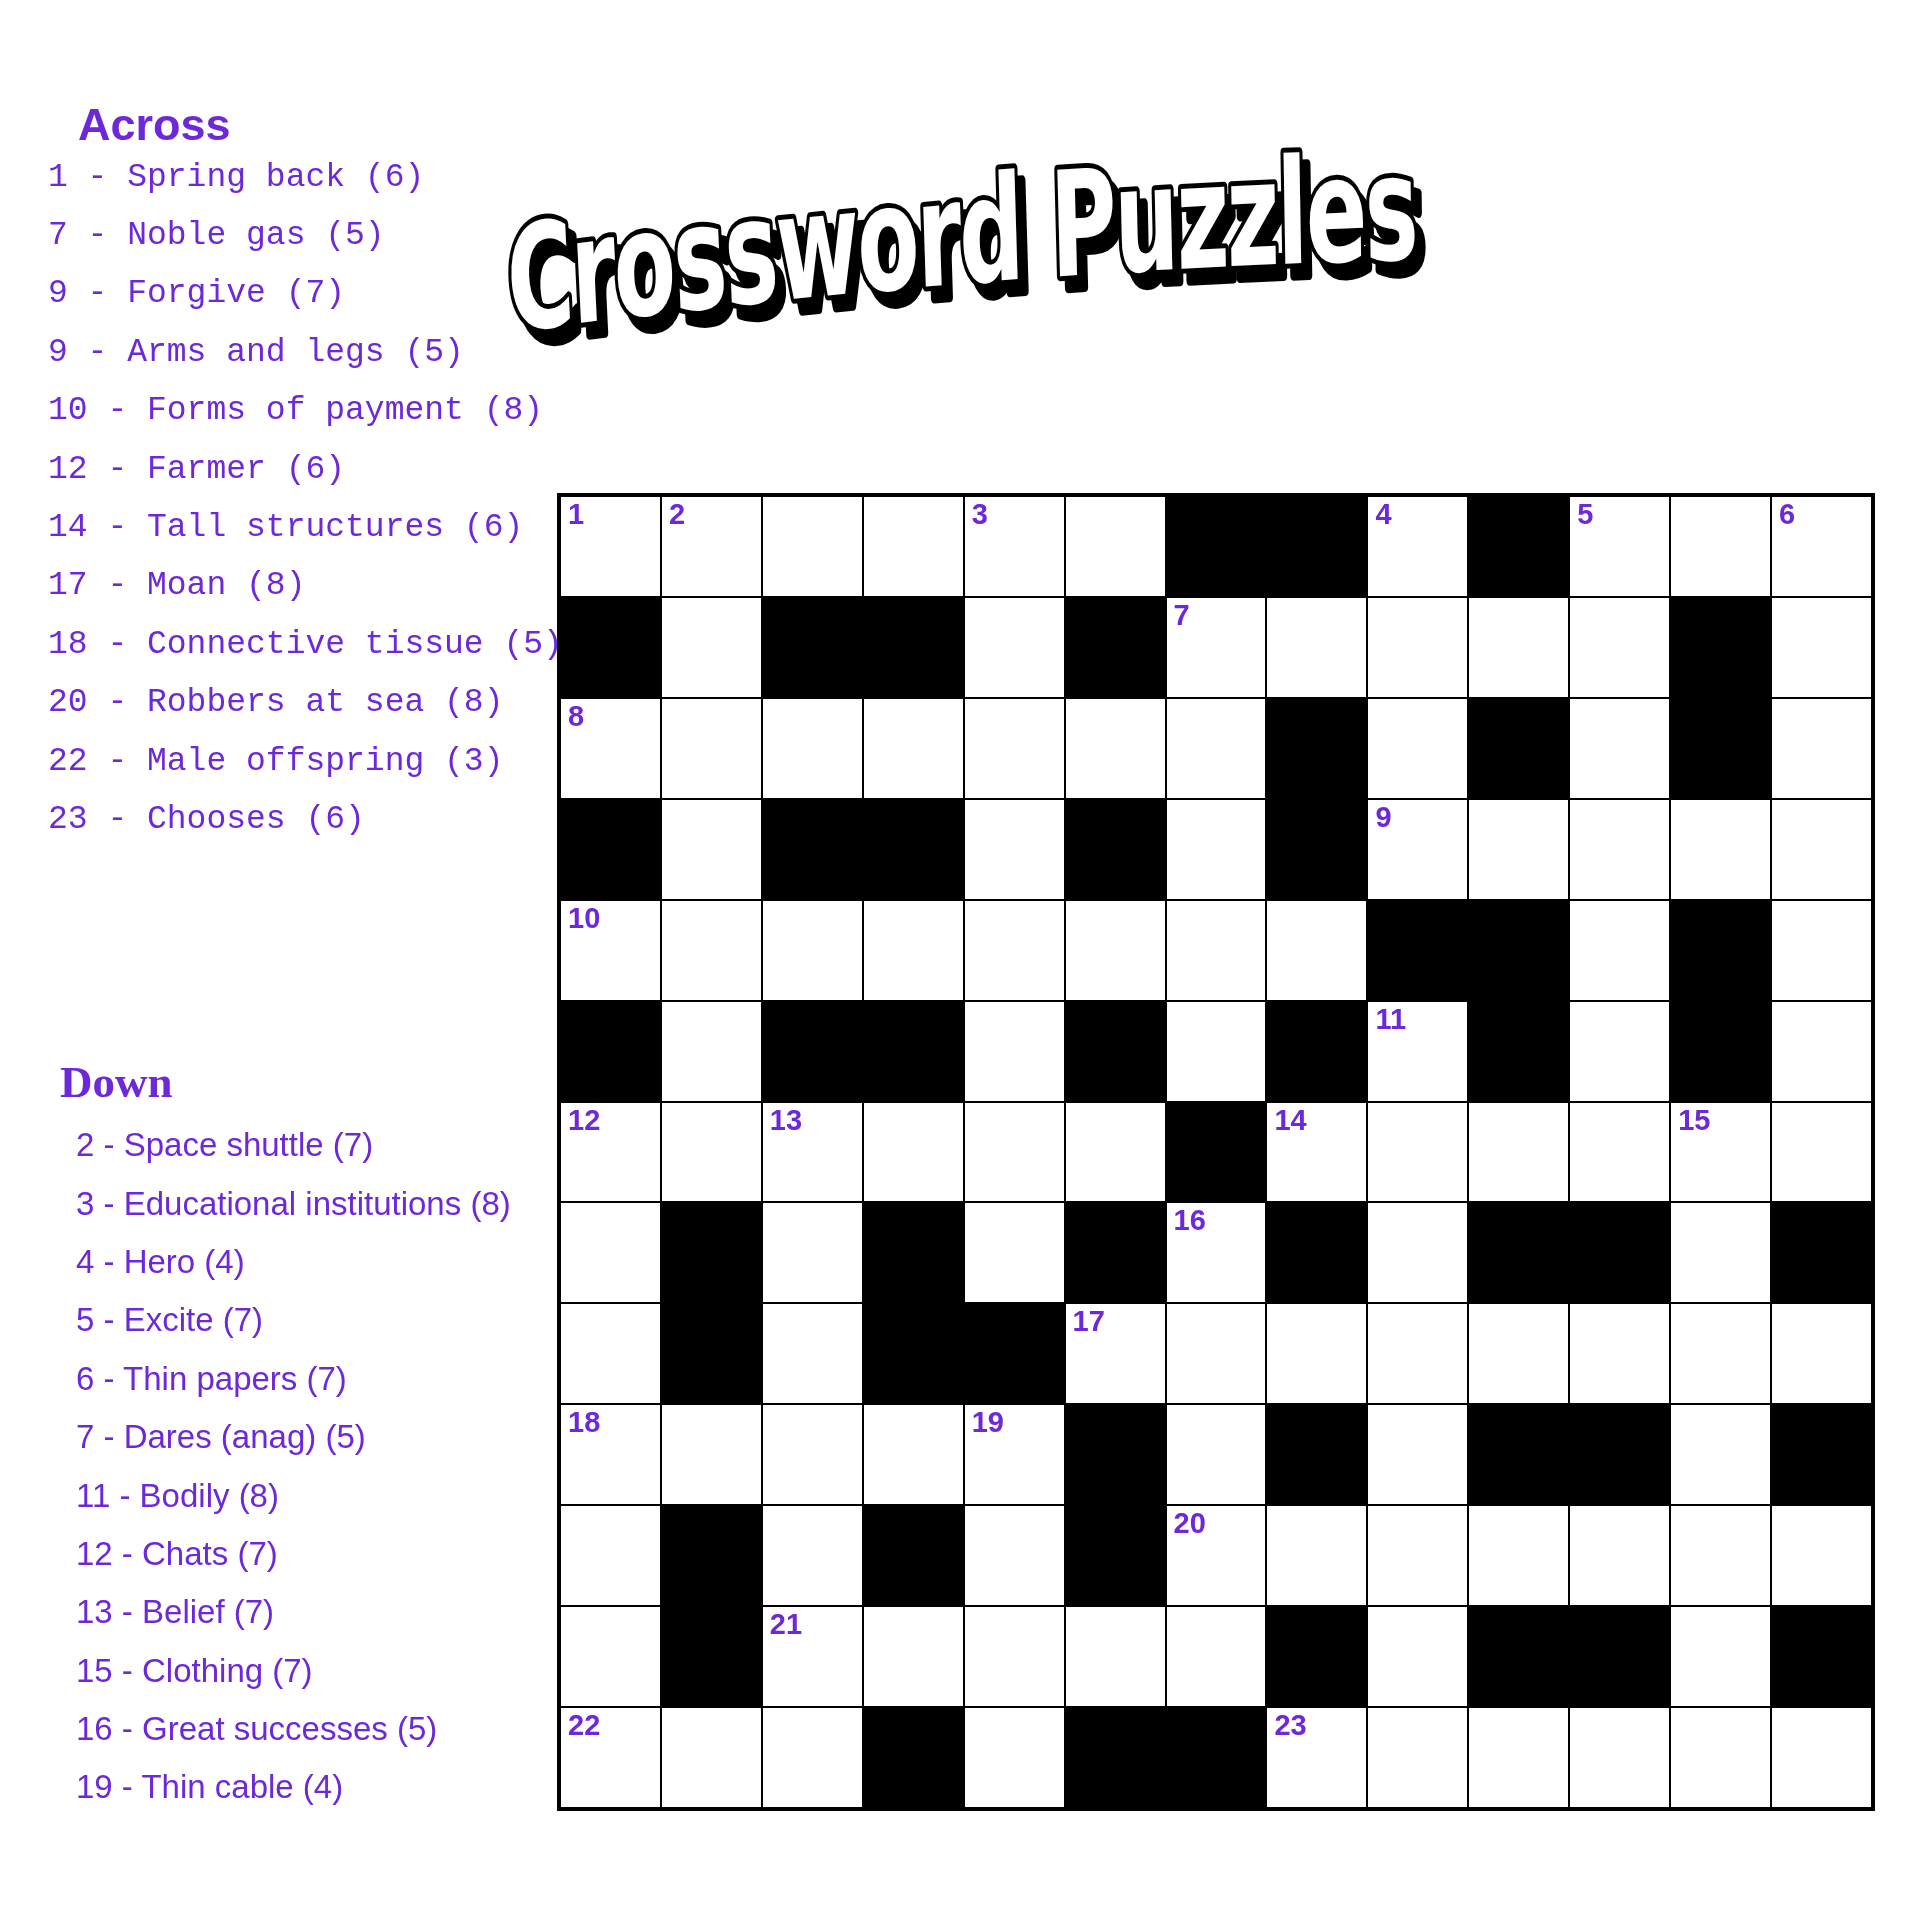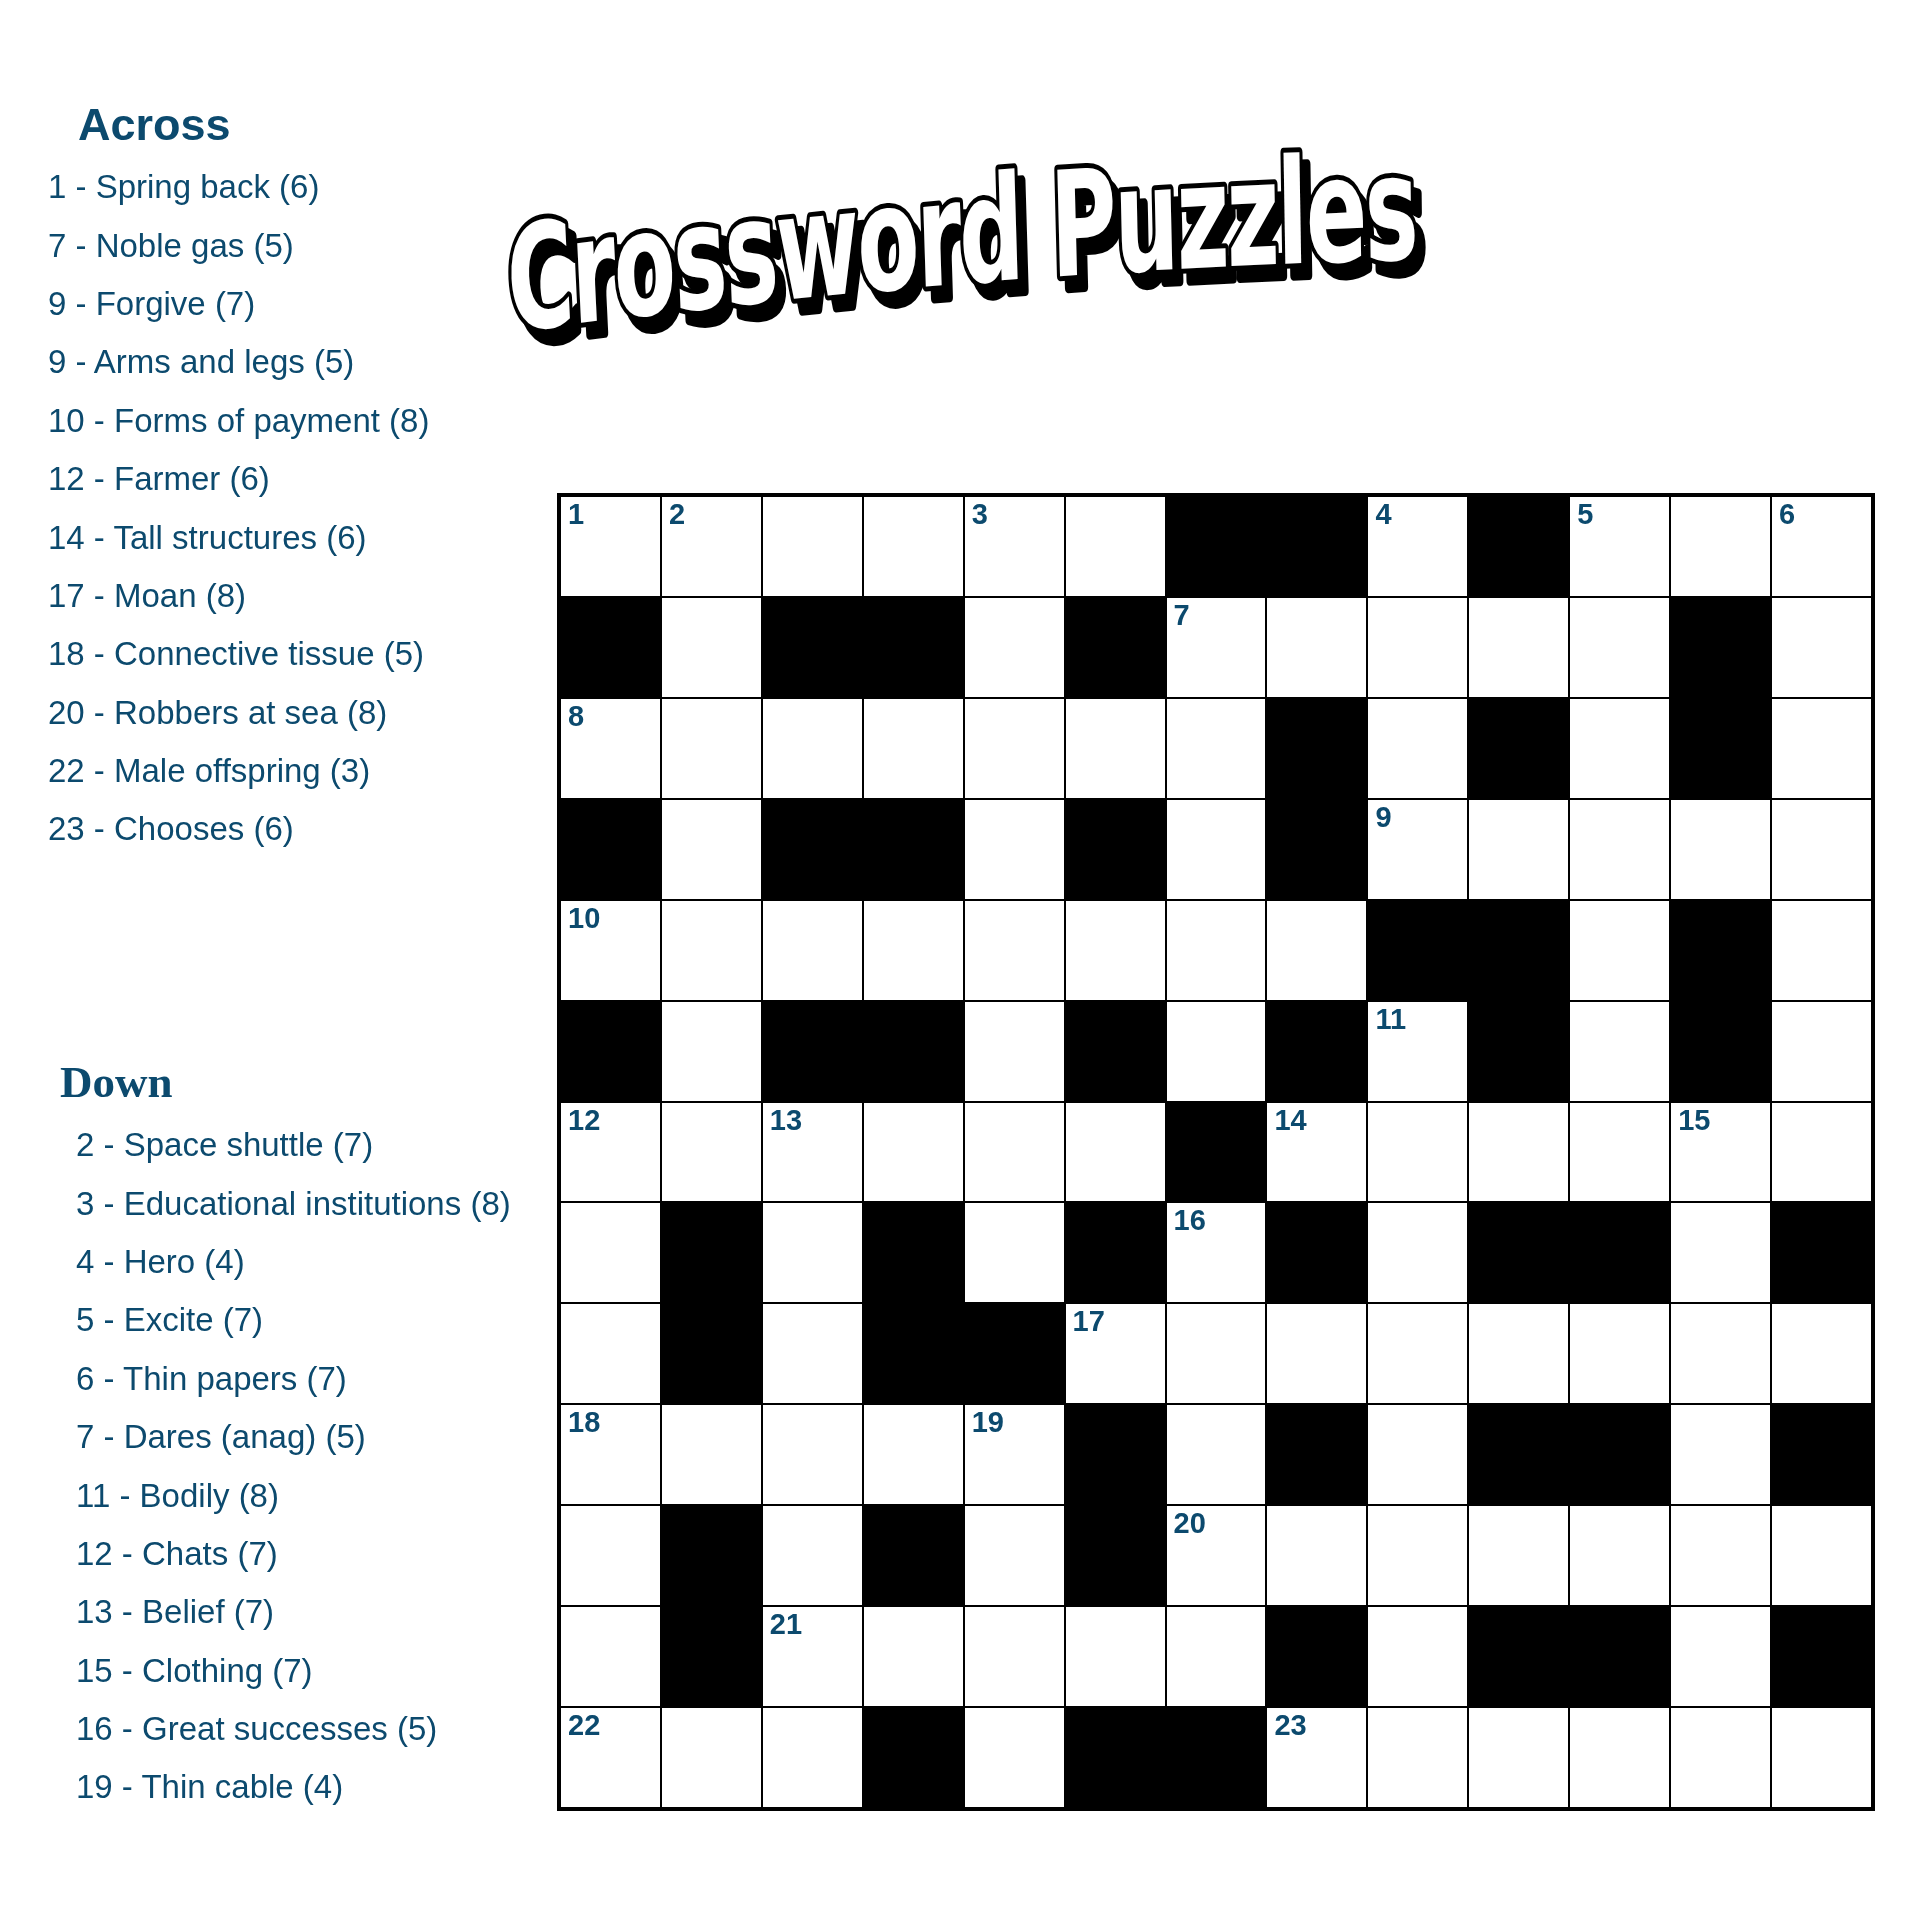--- a/index.html
+++ b/index.html
@@ -1,27 +1,27 @@
 <!DOCTYPE html>
 <html><head>
 <meta charset="utf-8">
 <style>
   html,body{margin:0;padding:0;background:#fff;}
   .page{position:relative;width:1920px;height:1920px;background:#fff;overflow:hidden;
-        font-family:"Liberation Sans","DejaVu Sans",sans-serif;color:#0c4a6e;}
+        font-family:"Liberation Sans","DejaVu Sans",sans-serif;color:#6d28d9;}
 
   
   .clue-heading{position:absolute;font-weight:bold;font-size:45px;line-height:1;}
   .heading-across{left:78px;top:102px;}
   .heading-down{left:60px;top:1060px;font-family:Liberation Serif, serif;}
 
   
   .clue-list{position:absolute;left:48px;margin:0;padding:0;list-style:none;
              font-size:33px;}
-  .list-across{top:158px;}
+  .list-across{top:148px;font-family:Liberation Mono, monospace;}
   .list-down{top:1116px;margin-left:28px;}
   .clue-list li{height:58.4px;display:flex;align-items:center;white-space:nowrap;}
 
   
   .logo{position:absolute;left:500px;top:120px;width:965px;height:245px;}
   .logo svg{overflow:visible;display:block;}
 
   
   .grid{position:absolute;left:557px;top:493px;width:1318px;height:1318px;
         box-sizing:border-box;border:3px solid #000;background:#fff;

